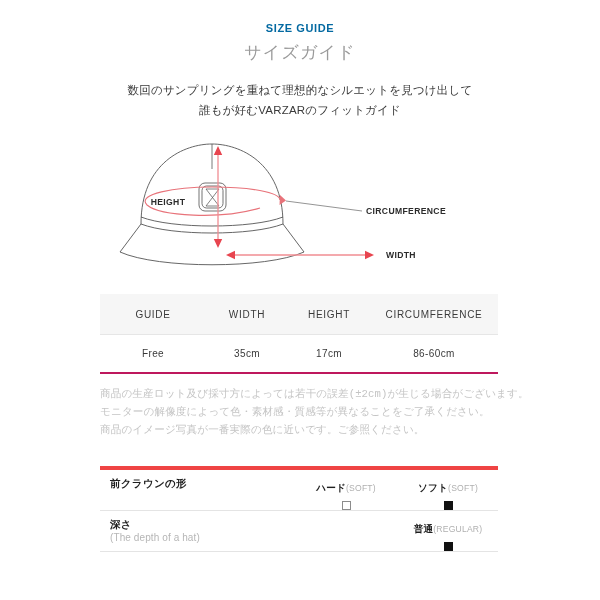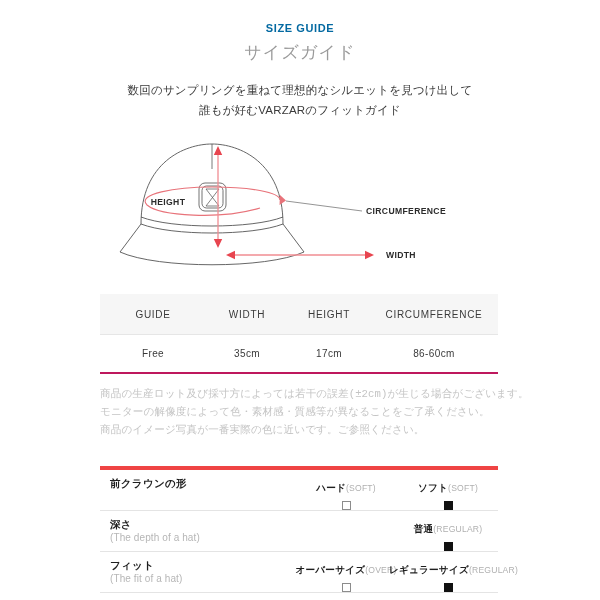--- a/index.html
+++ b/index.html
@@ -300,30 +300,16 @@
       <div class="attr-names">
         <div class="attr-jp">深さ</div>
         <div class="attr-en">(The depth of a hat)</div>
       </div>
       <div class="opt opt-b">
         <span class="opt-text"><span>普通</span><span class="en">(REGULAR)</span></span>
         <span class="box on"></span>
       </div>
     </div>
 
-    <div class="attr-row">
-      <div class="attr-names">
-        <div class="attr-jp">フィット</div>
-        <div class="attr-en">(The fit of a hat)</div>
-      </div>
-      <div class="opt opt-a">
-        <span class="opt-text"><span>オーバーサイズ</span><span class="en">(OVER)</span></span>
-        <span class="box off"></span>
-      </div>
-      <div class="opt opt-b">
-        <span class="opt-text"><span>レギュラーサイズ</span><span class="en">(REGULAR)</span></span>
-        <span class="box on"></span>
-      </div>
-    </div>
 
   </div>
 
 </div>
 
 </body></html>

